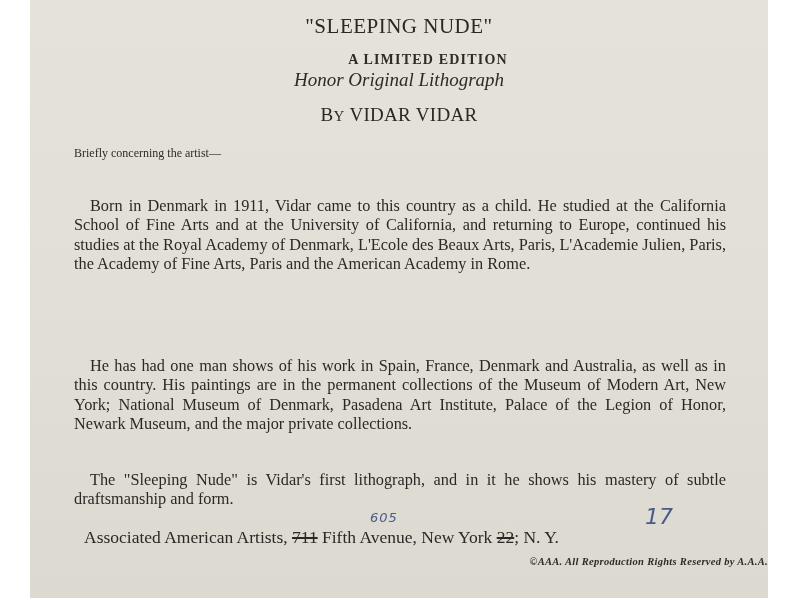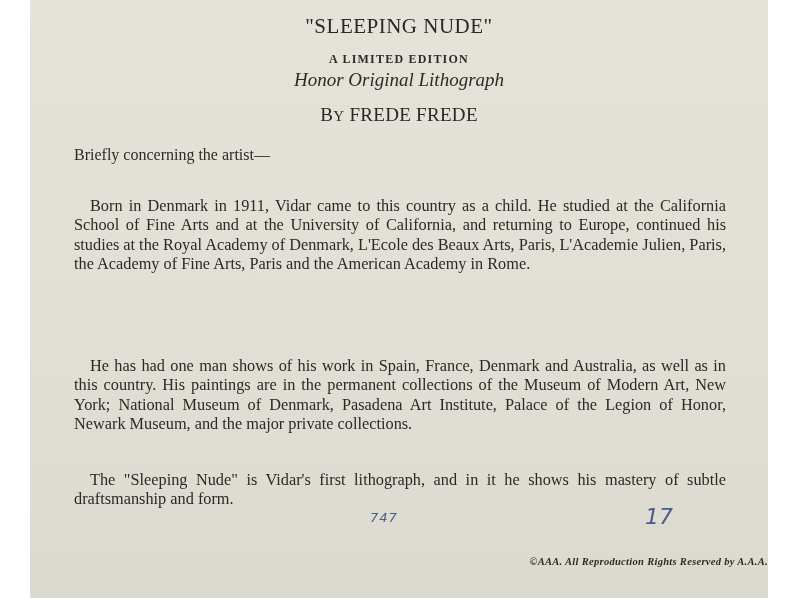--- a/index.html
+++ b/index.html
@@ -7,26 +7,26 @@
       width: 800px; height: 600px; background: #ffffff; position: relative; overflow: hidden;
       font-family: "Liberation Serif", "DejaVu Serif", serif;
     }
     .paper {
       position: absolute; left: 30px; top: 0; width: 738px; height: 598px;
       background: linear-gradient(180deg, #e4e2d9 0%, #e2e0d6 50%, #dcdad0 100%);
       color: #2b2926;
     }
     .center { position: absolute; left: 0; width: 100%; text-align: center; }
     .title { top: 14px; font-size: 21px; letter-spacing: 0.5px; color: #2a2825; }
-    .edition { top: 52px; font-size: 12px; font-weight: bold; letter-spacing: 1.2px; color: #2e2b27; }
+    .edition { top: 52px; font-size: 14px; font-weight: bold; letter-spacing: 1.2px; color: #2e2b27; margin-left: 29px; }
     .subtitle { top: 69px; font-size: 19px; font-style: italic; color: #2e2b27; }
     .byline { top: 104px; font-size: 19px; color: #2a2825; letter-spacing: 0.3px; }
     .byline .sc { font-size: 19px; }
     .byline .small { font-size: 15px; }
-    .intro { position: absolute; left: 44px; top: 146px; font-size: 16px; color: #2e2b27; }
+    .intro { position: absolute; left: 44px; top: 146px; font-size: 12px; color: #2e2b27; }
     .para {
       position: absolute; left: 44px; width: 652px; font-size: 16.3px; line-height: 19.3px;
       text-align: justify; color: #2b2926;
     }
     .para .indent { display: inline-block; width: 16px; }
     .p1 { top: 196px; }
     .p2 { top: 356px; }
     .p3 { top: 470px; }
     .address {
       position: absolute; left: 54px; top: 527px; font-size: 17.5px; color: #2a2825; white-space: nowrap;
@@ -44,27 +44,30 @@
   </style>
 </head>
 <body>
 
 <div class="paper">
   <div class="center title">"SLEEPING NUDE"</div>
   <div class="center edition">A LIMITED EDITION</div>
   <div class="center subtitle">Honor Original Lithograph</div>
   <div class="center byline">
     <span class="sc">B</span><span class="small">Y</span>
-    <span>FREDE FREDE</span>
+    <span>VIDAR VIDAR</span>
   </div>
 
   <div class="intro">Briefly concerning the artist—</div>
 
   <div class="para p1"><span class="indent"></span><span>Born in Denmark in 1911, Vidar came to this country as a child. He studied at the California School of Fine Arts and at the University of California, and returning to Europe, continued his studies at the Royal Academy of Denmark, L'Ecole des Beaux Arts, Paris, L'Academie Julien, Paris, the Academy of Fine Arts, Paris and the American Academy in Rome.</span></div>
   <div class="para p2"><span class="indent"></span><span>He has had one man shows of his work in Spain, France, Denmark and Australia, as well as in this country. His paintings are in the permanent collections of the Museum of Modern Art, New York; National Museum of Denmark, Pasadena Art Institute, Palace of the Legion of Honor, Newark Museum, and the major private collections.</span></div>
   <div class="para p3"><span class="indent"></span><span>The "Sleeping Nude" is Vidar's first lithograph, and in it he shows his mastery of subtle draftsmanship and form.</span></div>
 
-  <div class="hand hand-605">747</div>
+  <div class="hand hand-605">605</div>
   <div class="hand hand-17">17</div>
 
+  <div class="address">
+    <span>Associated American Artists, </span><span class="strike">711</span><span> Fifth Avenue, New York </span><span class="strike">22</span><span>; N. Y.</span>
+  </div>
 
   <div class="copyright">©AAA.  All Reproduction Rights Reserved by A.A.A.</div>
 </div>
 
 </body></html>

